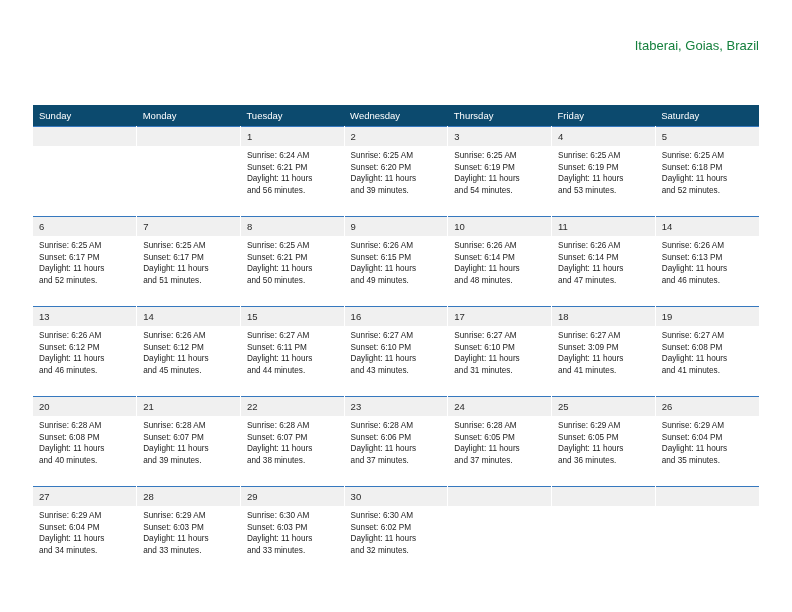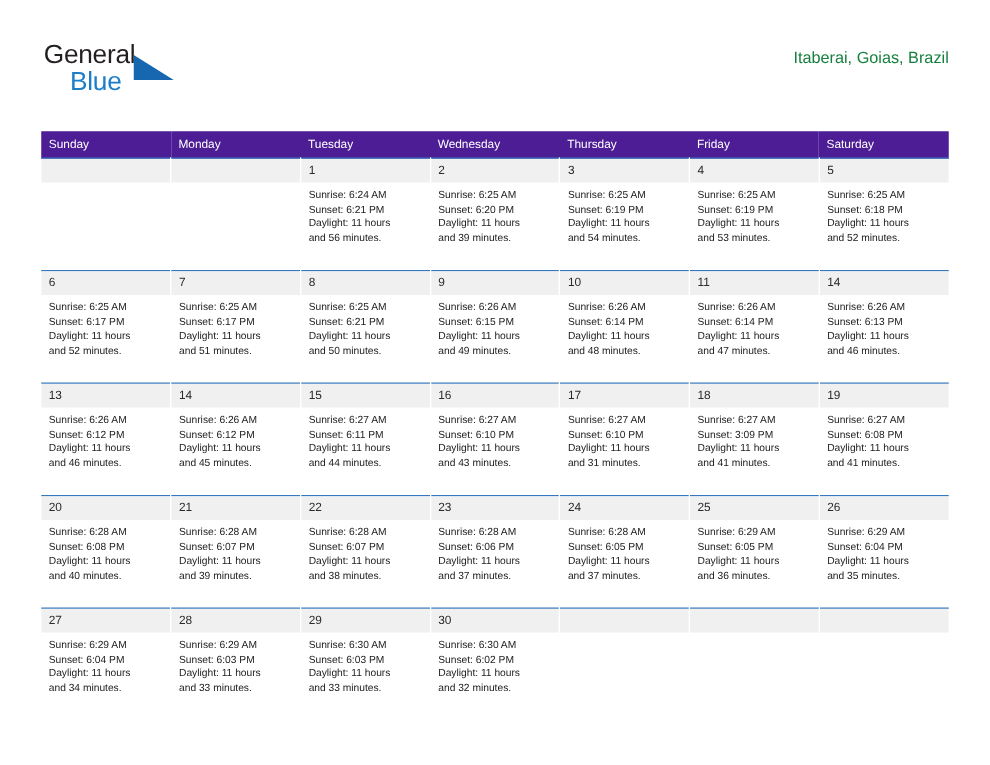--- a/index.html
+++ b/index.html
@@ -90,21 +90,21 @@
     position: absolute;
     left: 33px;
     top: 105px;
     width: 726px;
     border-collapse: collapse;
     table-layout: fixed;
   }
   .calendar col { width: 103.71px; }
 
   .calendar thead th {
-    background: #4c1d95;
+    background: #0c4a6e;
     color: #ffffff;
     font-size: 9.5px;
     font-weight: normal;
     text-align: left;
     padding: 5px 0 5px 6px;
     height: 11px;
     vertical-align: middle;
     border: none;
   }
 
@@ -145,25 +145,20 @@
   }
   .details div { white-space: nowrap; }
 </style>
 </head>
 <body>
 
 <div class="page">
 
   <div class="header">
 
-    <div class="logo">
-      <span class="logo-general">General</span>
-      <span class="logo-triangle"></span>
-      <span class="logo-blue">Blue</span>
-    </div>
 
     <div class="title-block">
       <div class="cal-subtitle">Itaberai, Goias, Brazil</div>
     </div>
 
   </div>
 
   <table class="calendar">
     <colgroup>
       <col>

